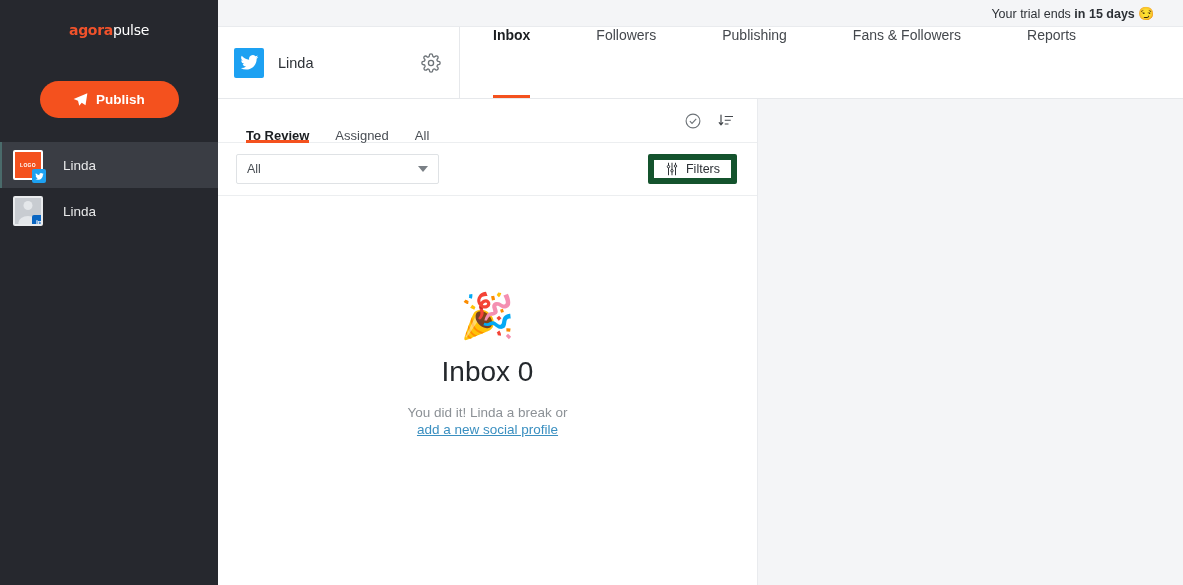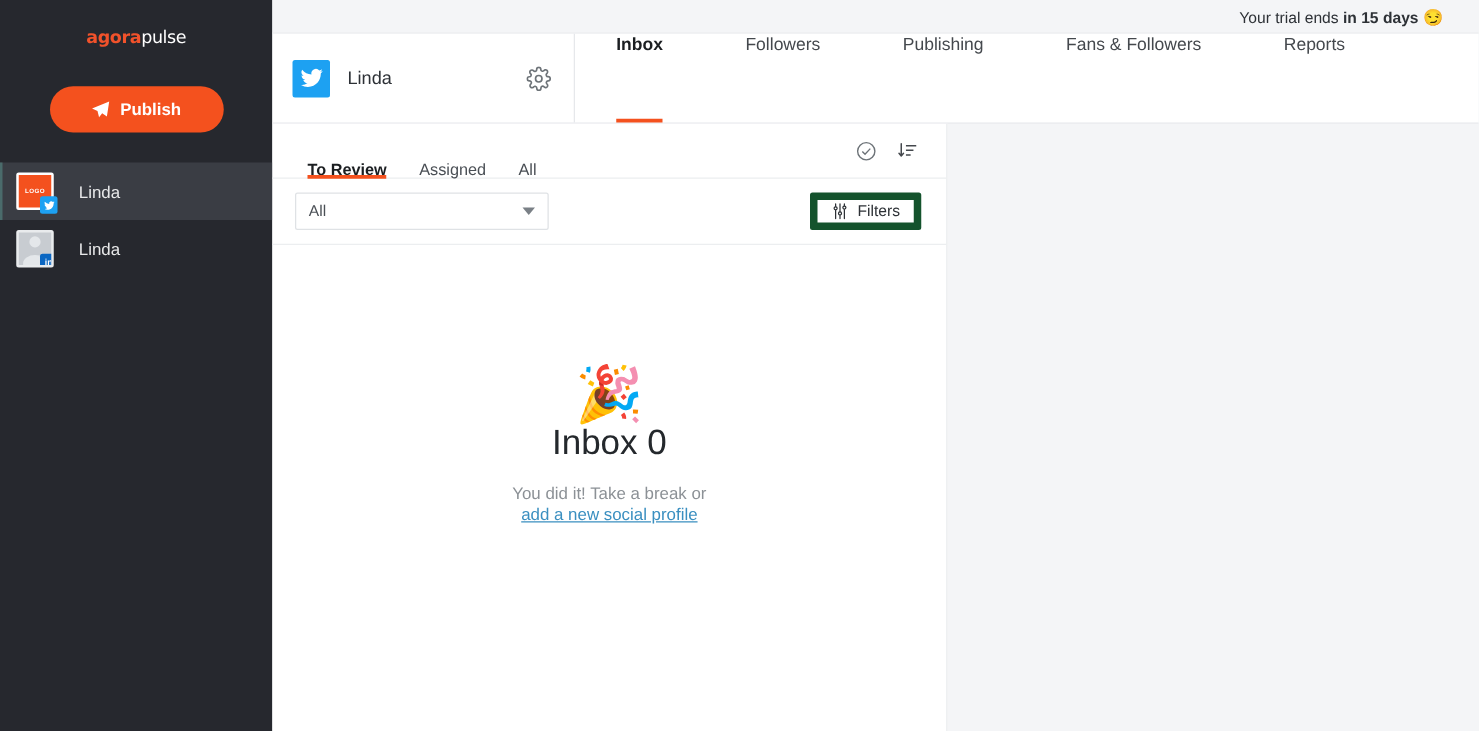--- a/index.html
+++ b/index.html
@@ -22,21 +22,21 @@
     height: 60px;
     display: flex; align-items: center; justify-content: center;
   }
   .logo {
     font-size: 14px; letter-spacing: -0.3px;
     font-family: "DejaVu Sans", sans-serif;
   }
   .logo .agora { color: #f1522b; font-weight: 700; }
   .logo .pulse { color: #ffffff; font-weight: 400; }
 
-  .publish-wrap { display: flex; justify-content: center; margin-top: 9px; }
+  .publish-wrap { display: flex; justify-content: center; margin-top: 21px; }
   .publish-btn {
     width: 139px; height: 37px;
     background: #f4511e;
     border: none; border-radius: 19px;
     color: #fff; font-size: 13.5px; font-weight: 700;
     font-family: "Liberation Sans", sans-serif;
     display: flex; align-items: center; justify-content: center; gap: 8px;
     cursor: pointer;
   }
   .publish-btn svg { width: 15px; height: 15px; flex: 0 0 15px; }
@@ -217,21 +217,21 @@
   }
   .filters-btn svg { width: 14px; height: 14px; }
 
   .empty-state {
     flex: 1;
     display: flex; flex-direction: column; align-items: center;
     padding-top: 98px;
   }
   .party { font-size: 44px; line-height: 1; }
   .empty-title {
-    font-size: 28px; color: #24282c; font-weight: 400;
+    font-size: 28px; color: #24282c; margin-top: 18px; font-weight: 400;
   }
   .empty-sub {
     margin-top: 16px; font-size: 13.5px; color: #8c9196; text-align: center;
     line-height: 1.35;
   }
   .empty-link {
     font-size: 13.5px; color: #3a8fc0; text-decoration: underline; cursor: pointer;
   }
 </style>
 </head>
@@ -373,20 +373,20 @@
               <circle cx="18" cy="7" r="2.1" fill="#ffffff"></circle>
             </svg>
           </span>
           <span>Filters</span>
         </button>
       </div>
 
       <div class="empty-state">
         <div class="party">🎉</div>
         <div class="empty-title">Inbox 0</div>
-        <div class="empty-sub">You did it! Take a break or</div>
+        <div class="empty-sub">You did it! Linda a break or</div>
         <a class="empty-link">add a new social profile</a>
       </div>
 
     </section>
 
   </div>
 </div>
 
 </body></html>

